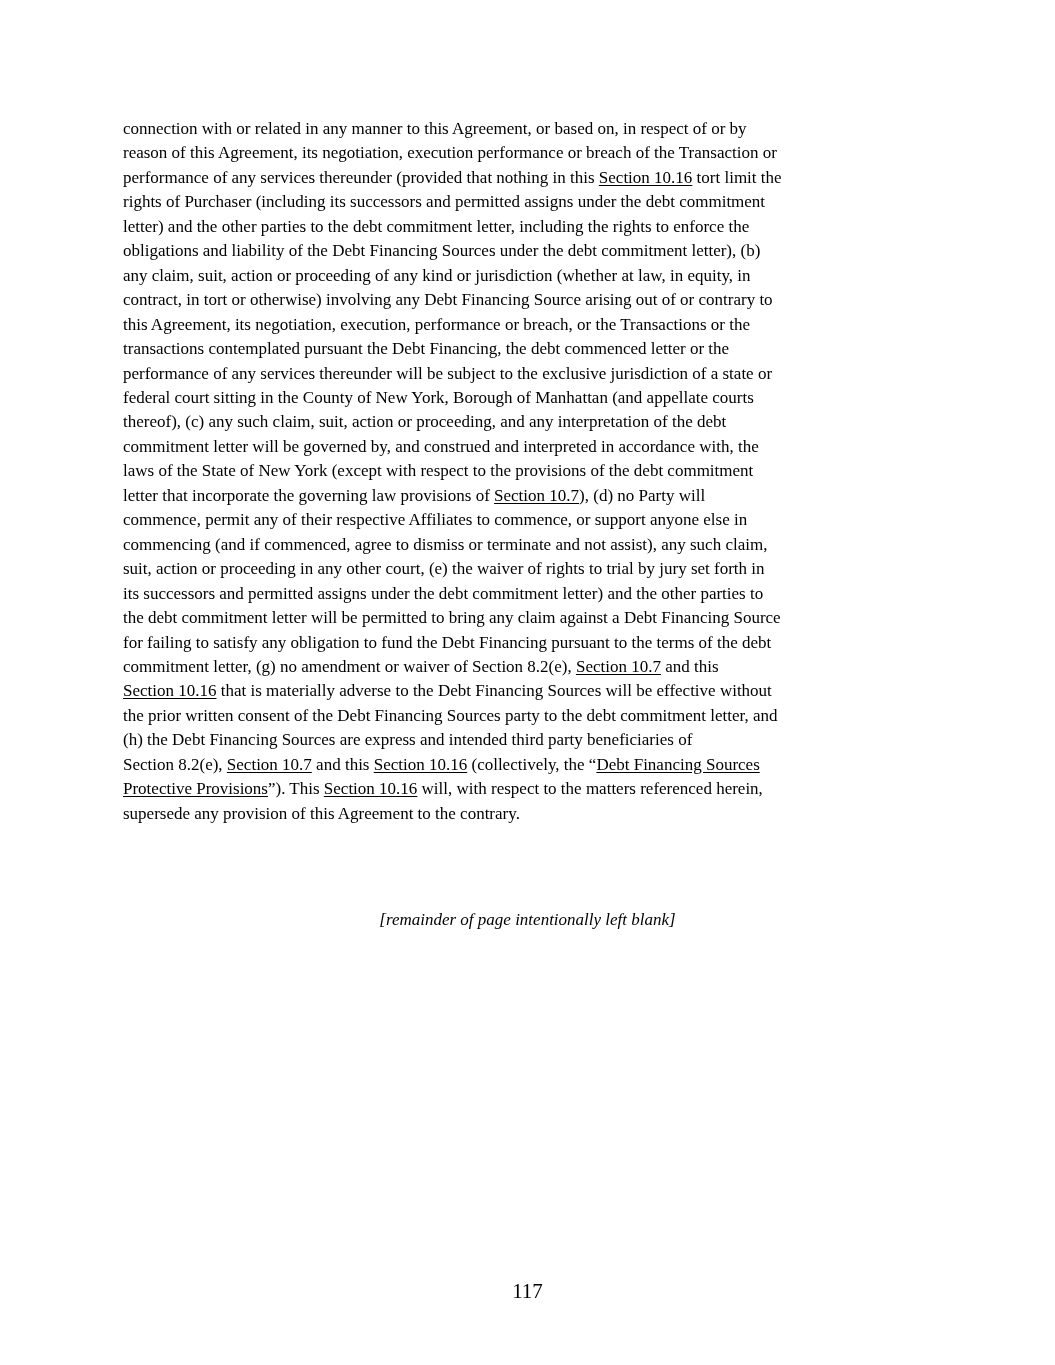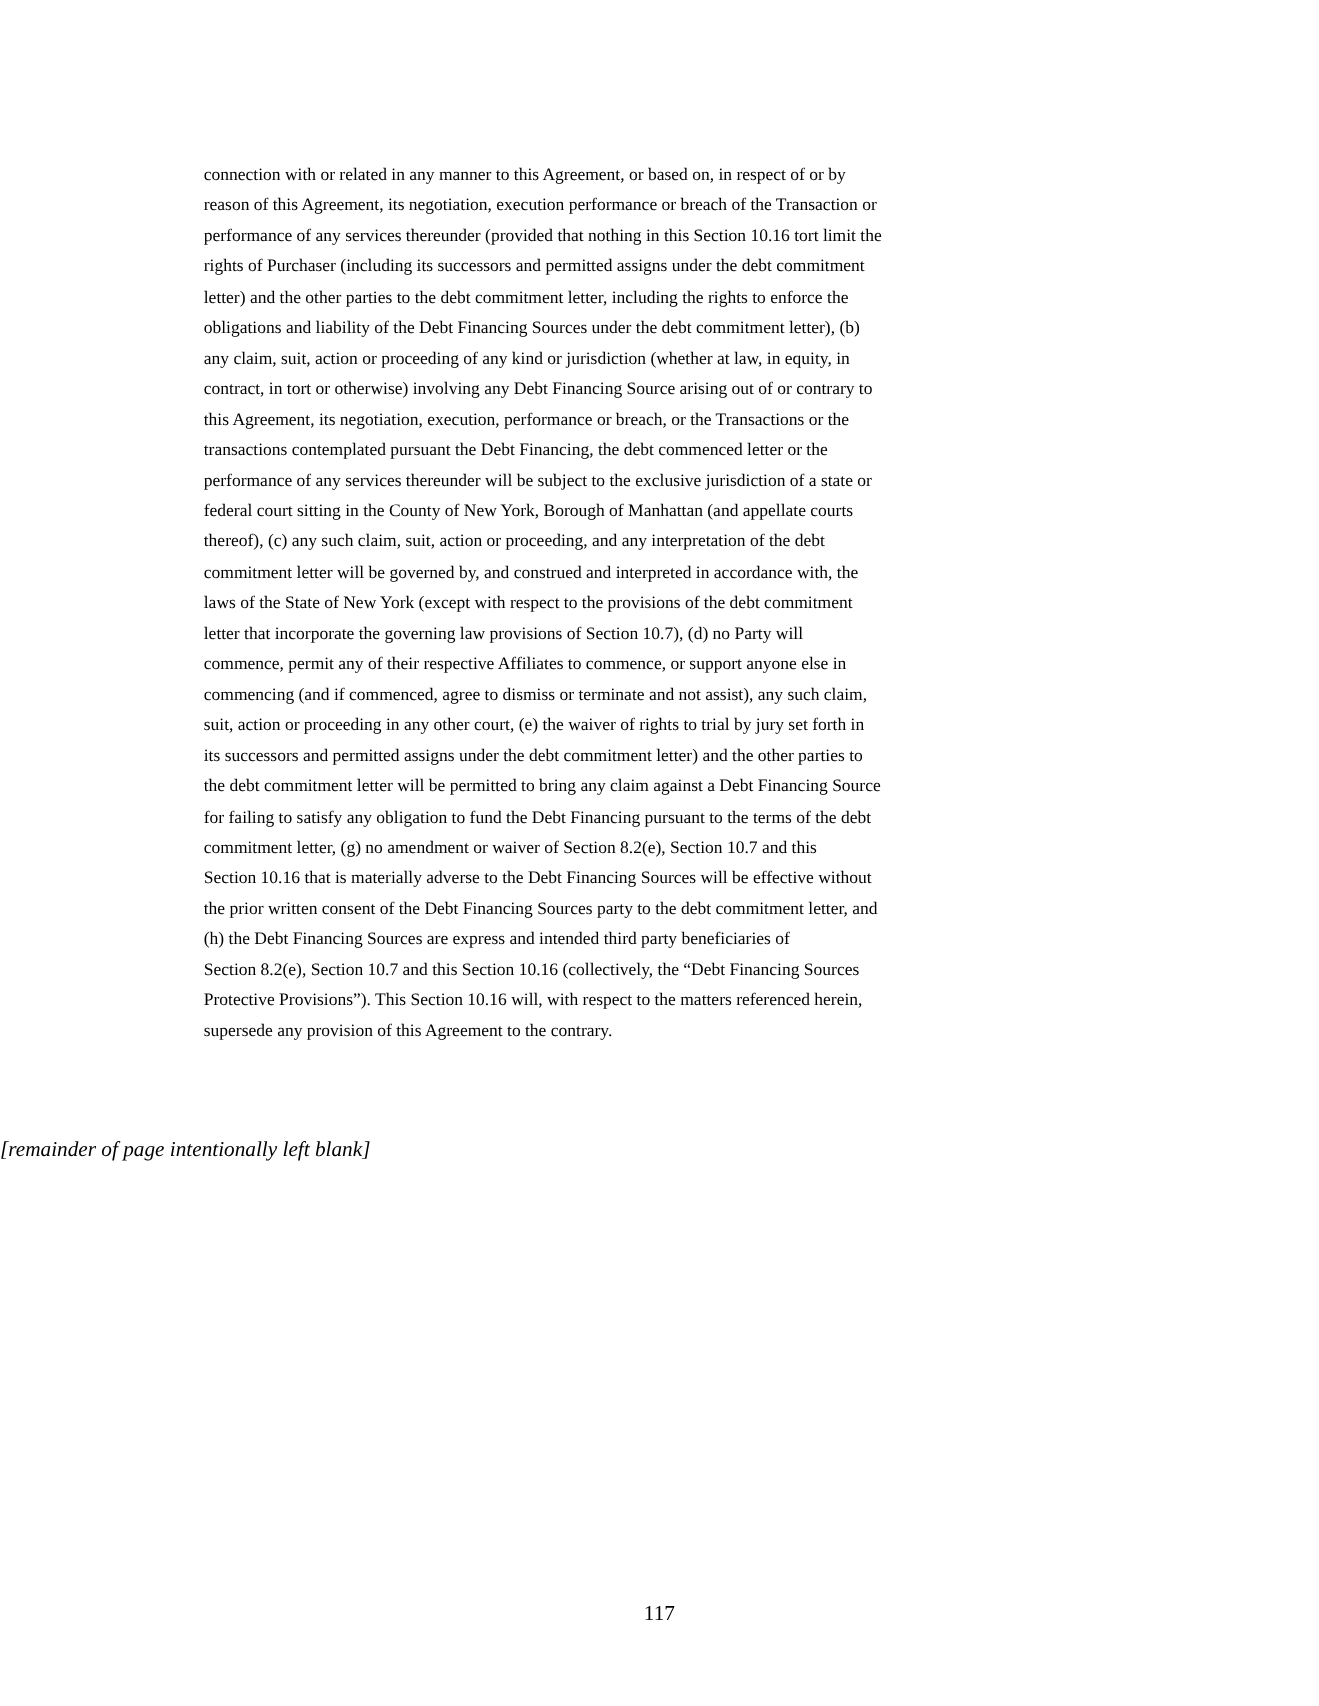--- a/index.html
+++ b/index.html
@@ -8,45 +8,44 @@
     width: 1055px;
     height: 1365px;
     background: #ffffff;
     font-family: "Liberation Serif", "DejaVu Serif", serif;
     color: #000000;
     overflow: hidden;
   }
   .body-text {
     position: absolute;
     left: 123px;
-    top: 129px;
+    top: 117px;
     width: 830px;
-    font-size: 14px;
+    font-size: 17px;
     line-height: 24.45px;
-    margin-left: 40px;
   }
   .line { white-space: pre; }
-  .u { text-underline-offset: 2px; }
+  .u { text-decoration: underline; text-underline-offset: 2px; }
   .blank-note {
     position: absolute;
     top: 908px;
     left: 0;
     width: 100%;
-    text-align: left;
+    text-align: center;
     font-style: italic;
     font-size: 17px;
     line-height: 24.45px;
   }
   .page-number {
     position: absolute;
     top: 1279px;
     left: 0;
     width: 100%;
     text-align: center;
-    font-size: 17px;
+    font-size: 21px;
     line-height: 24.45px;
   }
 </style>
 </head>
 <body>
 
 <div class="page">
   <div class="body-text">
       <div class="line"><span>connection with or related in any manner to this Agreement, or based on, in respect of or by</span></div>
       <div class="line"><span>reason of this Agreement, its negotiation, execution performance or breach of the Transaction or</span></div>

